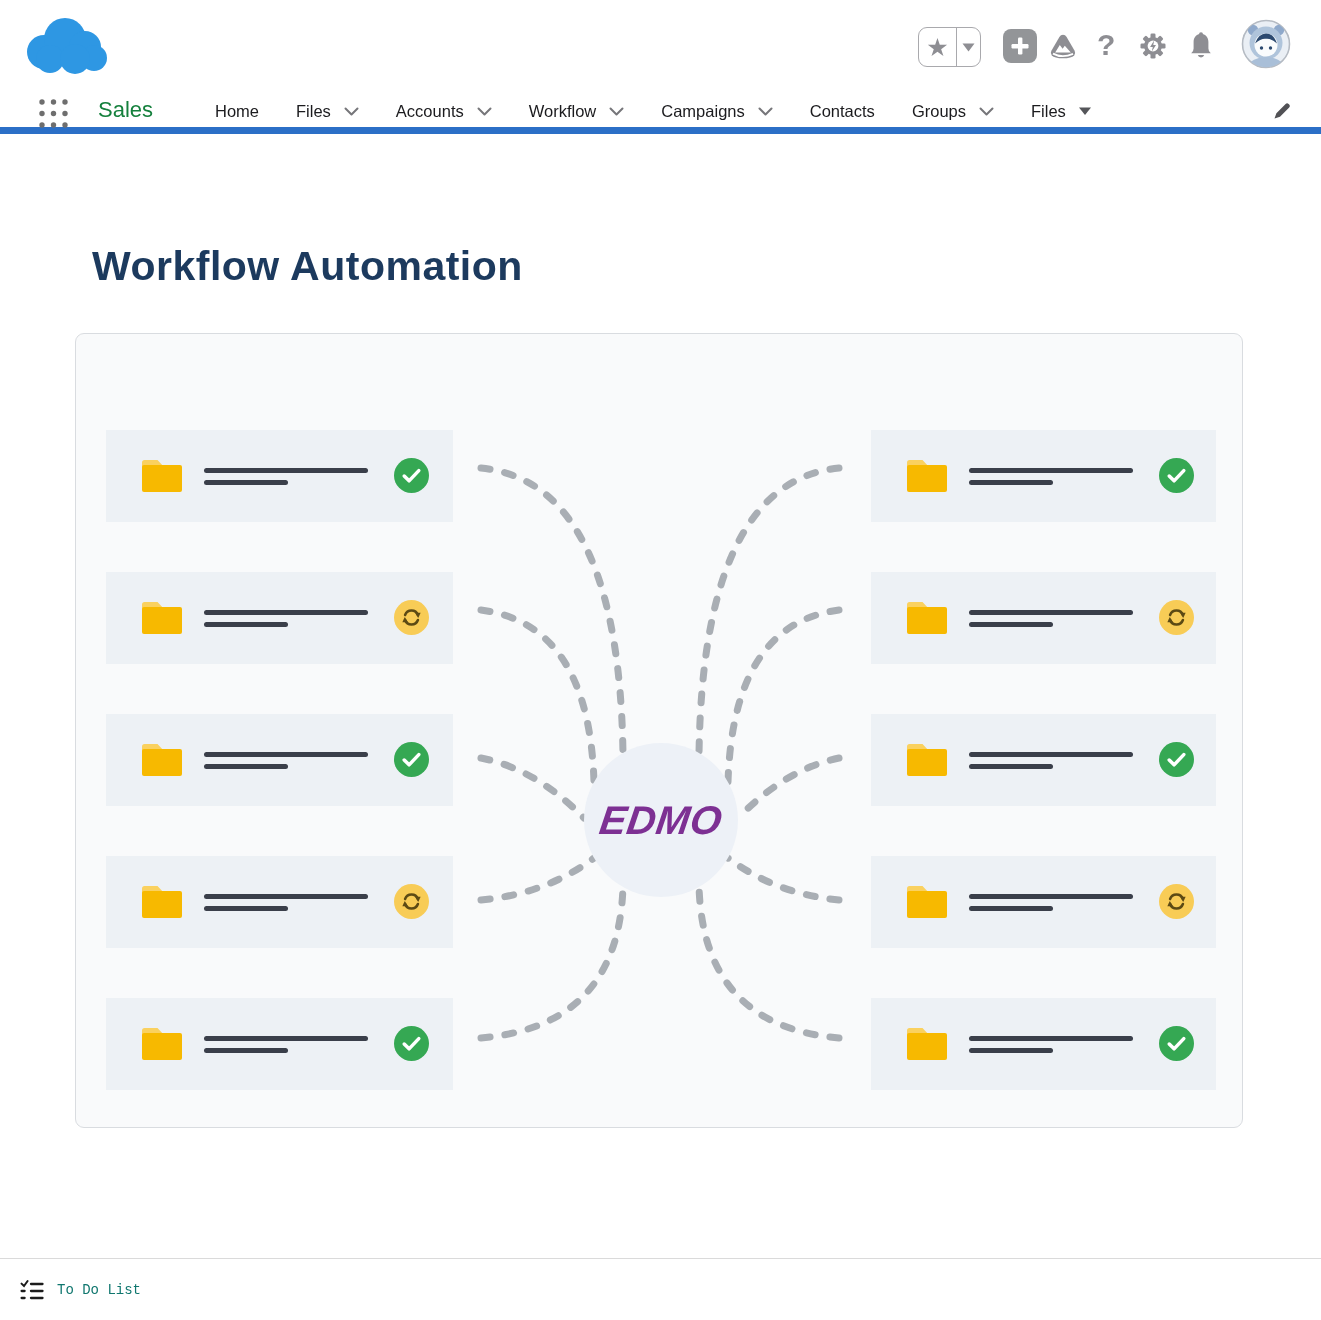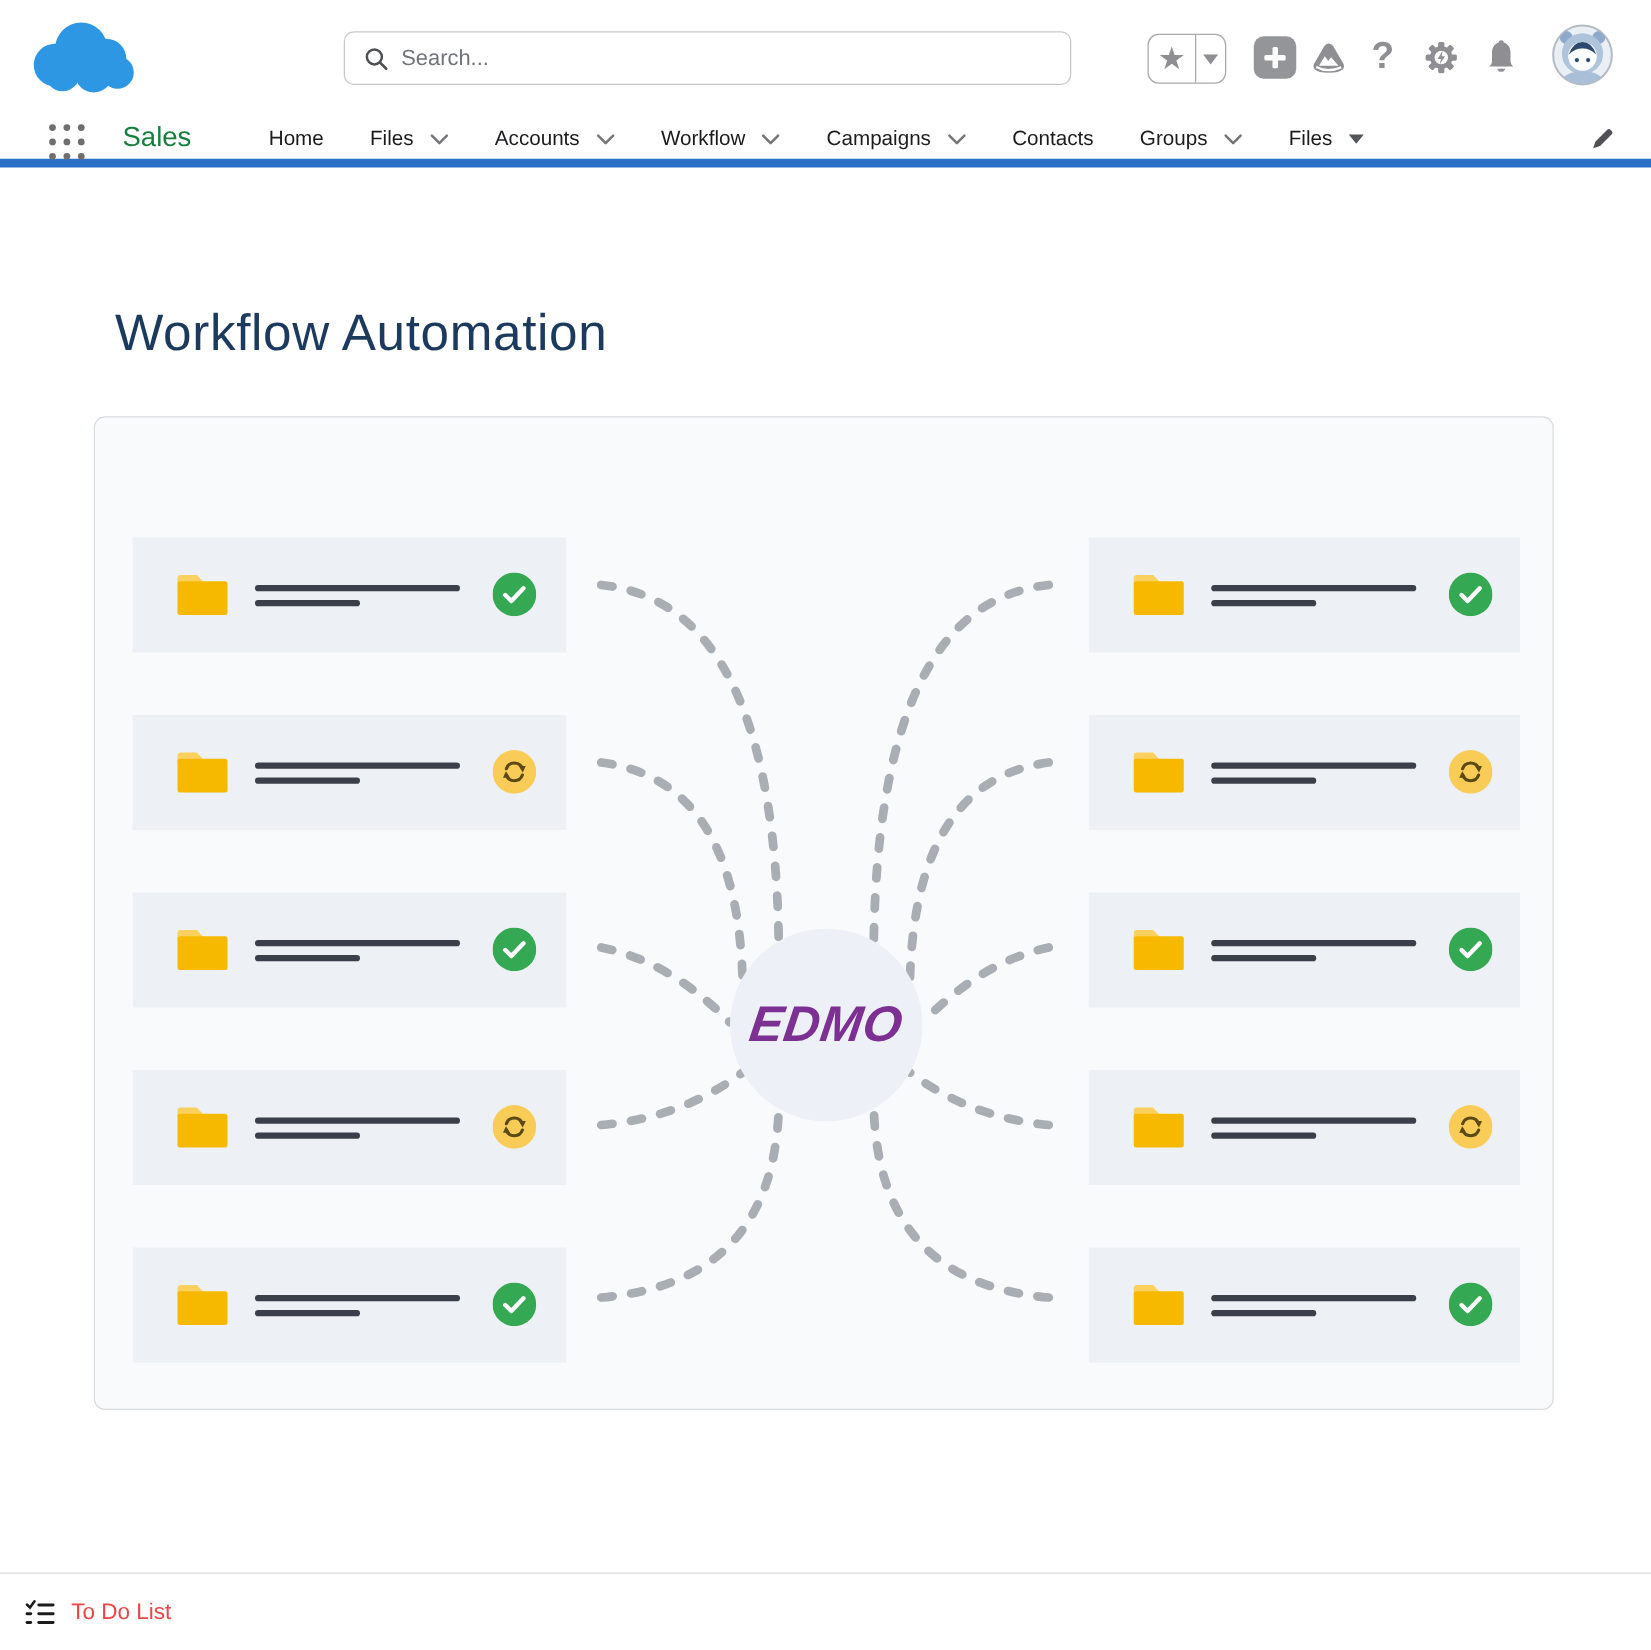--- a/index.html
+++ b/index.html
@@ -36,21 +36,21 @@
   .app-name { position:absolute; left:98px; top:0; height:46px; line-height:44px; font-size:22px; color:#15803d; }
   .nav-tabs { position:absolute; left:215px; top:0; height:46px; display:flex; align-items:center; gap:37px; }
   .tab { display:flex; align-items:center; cursor:pointer; }
   .tab span { font-size:16.5px; color:#1b1b1e; }
   .tab .chev { width:15px; height:9px; margin-left:13px; }
   .tab .tri { width:12px; height:8px; margin-left:13px; }
   .nav-pencil { position:absolute; right:28px; top:12px; }
 
   
   .page-title { position:absolute; left:92px; top:243px; font-size:41px; color:var(--title-navy,#1c3a5e);
-    font-weight:400; letter-spacing:0.5px; }
+    font-weight:700; letter-spacing:0.5px; }
 
   .panel { position:absolute; left:75px; top:333px; width:1168px; height:795px;
     background:var(--panel-bg,#f9fafb); border:1px solid #d9dce0; border-radius:9px; }
   .wires { position:absolute; left:0; top:0; width:1168px; height:795px; }
   .wires path { fill:none; stroke:var(--connector-gray,#a9aeb4); stroke-width:7;
     stroke-linecap:round; stroke-dasharray:9 15; }
   .hub-circle { fill:var(--node-circle,#edf1f7); }
   .hub-label { position:absolute; left:508px; top:409px; width:154px; height:154px;
     display:flex; align-items:center; justify-content:center;
     font-style:italic; font-weight:bold; font-size:40px; letter-spacing:0.5px;
@@ -72,47 +72,40 @@
   .card.is-syncing  .status-sync  { display:block; }
   .c-green { fill:var(--success-green,#35a853); }
   .c-amber { fill:var(--sync-yellow,#f8cc56); }
   .sync-strokes { stroke:var(--sync-arrow,#5c4a14); }
   .sync-fill { fill:var(--sync-arrow,#5c4a14); }
 
   
   .footer { position:absolute; left:0; top:1258px; width:1321px; height:62px;
     border-top:1px solid #dadada; display:flex; align-items:center; }
   .footer .todo { display:flex; align-items:center; gap:13px; margin-left:20px; cursor:pointer; }
-  .footer .todo span { font-size:18px; color:#ef4444; }
+  .footer .todo span { font-size:14px; color:#0f766e;font-family:Liberation Mono, monospace; }
 </style>
 </head>
 <body>
 
 <div class="screen">
 
   <div class="header">
 
     <svg class="cloud-logo" width="88" height="64" viewBox="0 0 88 64">
       <g fill="#2e97e3">
         <circle cx="24" cy="40" r="17"></circle>
         <circle cx="45" cy="27" r="21"></circle>
         <circle cx="65" cy="35" r="16"></circle>
         <circle cx="74" cy="46" r="13"></circle>
         <circle cx="30" cy="47" r="14"></circle>
         <circle cx="55" cy="47" r="15"></circle>
       </g>
     </svg>
 
-    <div class="search-box">
-      <svg width="20" height="20" viewBox="0 0 20 20">
-        <circle cx="8.5" cy="8.5" r="6" fill="none" stroke="#4f5154" stroke-width="2"></circle>
-        <line x1="13" y1="13" x2="18" y2="18" stroke="#4f5154" stroke-width="2" stroke-linecap="round"></line>
-      </svg>
-      <input type="text" placeholder="Search..." style="">
-    </div>
 
     <div class="split-btn">
       <div class="seg-star">
           <span>★</span>
         </div>
       <div class="seg-chev">
         <svg width="13" height="9" viewBox="0 0 13 9">
             <polygon points="0.5,0.5 12.5,0.5 6.5,8.5" fill="#8e8e93"></polygon>
           </svg>
       </div>

